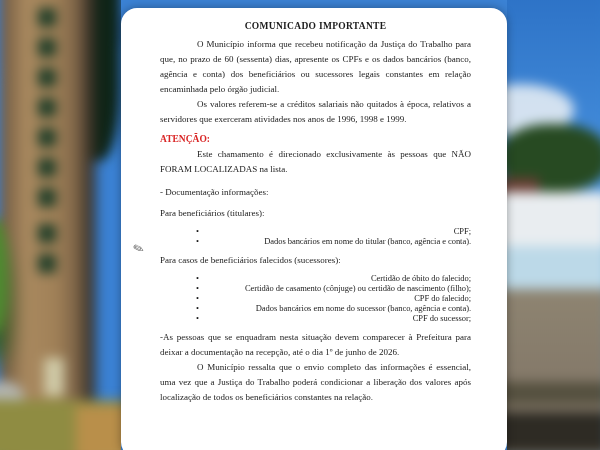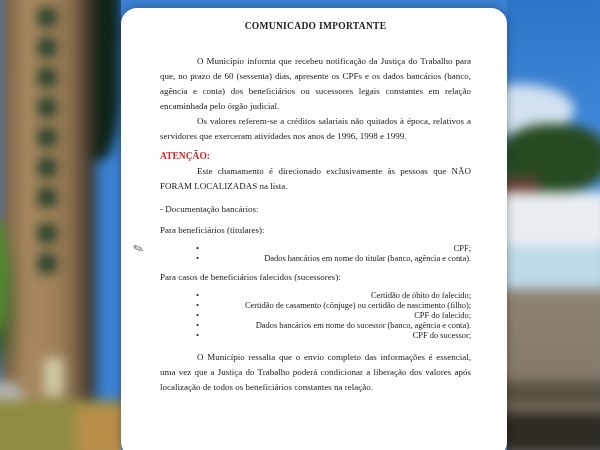--- a/index.html
+++ b/index.html
@@ -48,29 +48,29 @@
     position:absolute; left:121px; top:8px; width:386px; height:450px;
     background:#ffffff; box-sizing:border-box;
     padding:12px 36px 0 39px;
     color:#1b1b1b; font-size:9px;
     box-shadow:0 0 10px rgba(0,0,0,.35);
     border-radius:16px;
   }
   .doc-title { text-align:center; font-weight:bold; font-size:9.5px; line-height:12px; letter-spacing:.3px; }
   .para { text-align:justify; text-indent:37px; line-height:15px; margin:0; }
   .para.no-indent { text-indent:0; }
-  .p1 { margin-top:22px; }
+  .p1 { margin-top:5px; }
   .attention { margin-top:5px; font-weight:bold; font-size:9.5px; line-height:15px; color:#d92525; }
   .docs-heading { margin-top:9px; line-height:13px; }
   .sub-heading { margin-top:8px; line-height:13px; }
   .blist { margin-top:6px; }
   .list-row { position:relative; padding-left:62px; line-height:10px; font-size:8.5px; white-space:nowrap; letter-spacing:-.05px;text-align:right; }
   .list-row::before { content:"•"; position:absolute; left:36px; top:0; font-size:8.5px; }
   .p5 { margin-top:7px; }
-  .p6 { margin-top:10px; }
+  .p6 { }
 
   .cursor {
     position:absolute; left:133px; top:241px;
     font-size:13px; color:#6e6e6e; transform:rotate(-18deg);
     font-family:"DejaVu Sans", sans-serif;
   }
 </style>
 </head>
 <body>
 
@@ -117,35 +117,36 @@
   <div class="page">
     <div class="doc-title">COMUNICADO IMPORTANTE</div>
 
     <p class="para p1">O Município informa que recebeu notificação da Justiça do Trabalho para que, no prazo de 60 (sessenta) dias, apresente os CPFs e os dados bancários (banco, agência e conta) dos beneficiários ou sucessores legais constantes em relação encaminhada pelo órgão judicial.</p>
     <p class="para">Os valores referem-se a créditos salariais não quitados à época, relativos a servidores que exerceram atividades nos anos de 1996, 1998 e 1999.</p>
 
     <div class="attention">ATENÇÃO:</div>
 
     <p class="para">Este chamamento é direcionado exclusivamente às pessoas que NÃO FORAM LOCALIZADAS na lista.</p>
 
-    <div class="docs-heading">- Documentação bancários:</div>
+    <div class="docs-heading">- Documentação informações:</div>
 
     <div class="sub-heading">Para beneficiários (titulares):</div>
     <div class="blist">
       <div class="list-row"><span>CPF;</span></div>
       <div class="list-row"><span>Dados bancários em nome do titular (banco, agência e conta).</span></div>
     </div>
 
     <div class="sub-heading">Para casos de beneficiários falecidos (sucessores):</div>
     <div class="blist">
       <div class="list-row"><span>Certidão de óbito do falecido;</span></div>
       <div class="list-row"><span>Certidão de casamento (cônjuge) ou certidão de nascimento (filho);</span></div>
       <div class="list-row"><span>CPF do falecido;</span></div>
       <div class="list-row"><span>Dados bancários em nome do sucessor (banco, agência e conta).</span></div>
       <div class="list-row"><span>CPF do sucessor;</span></div>
     </div>
 
+    <p class="para no-indent p5">-As pessoas que se enquadram nesta situação devem comparecer à Prefeitura para deixar a documentação na recepção, até o dia 1º de junho de 2026.</p>
     <p class="para p6">O Município ressalta que o envio completo das informações é essencial, uma vez que a Justiça do Trabalho poderá condicionar a liberação dos valores após localização de todos os beneficiários constantes na relação.</p>
   </div>
 
   <div class="cursor">✎</div>
 
 </div>
 
 </body></html>

